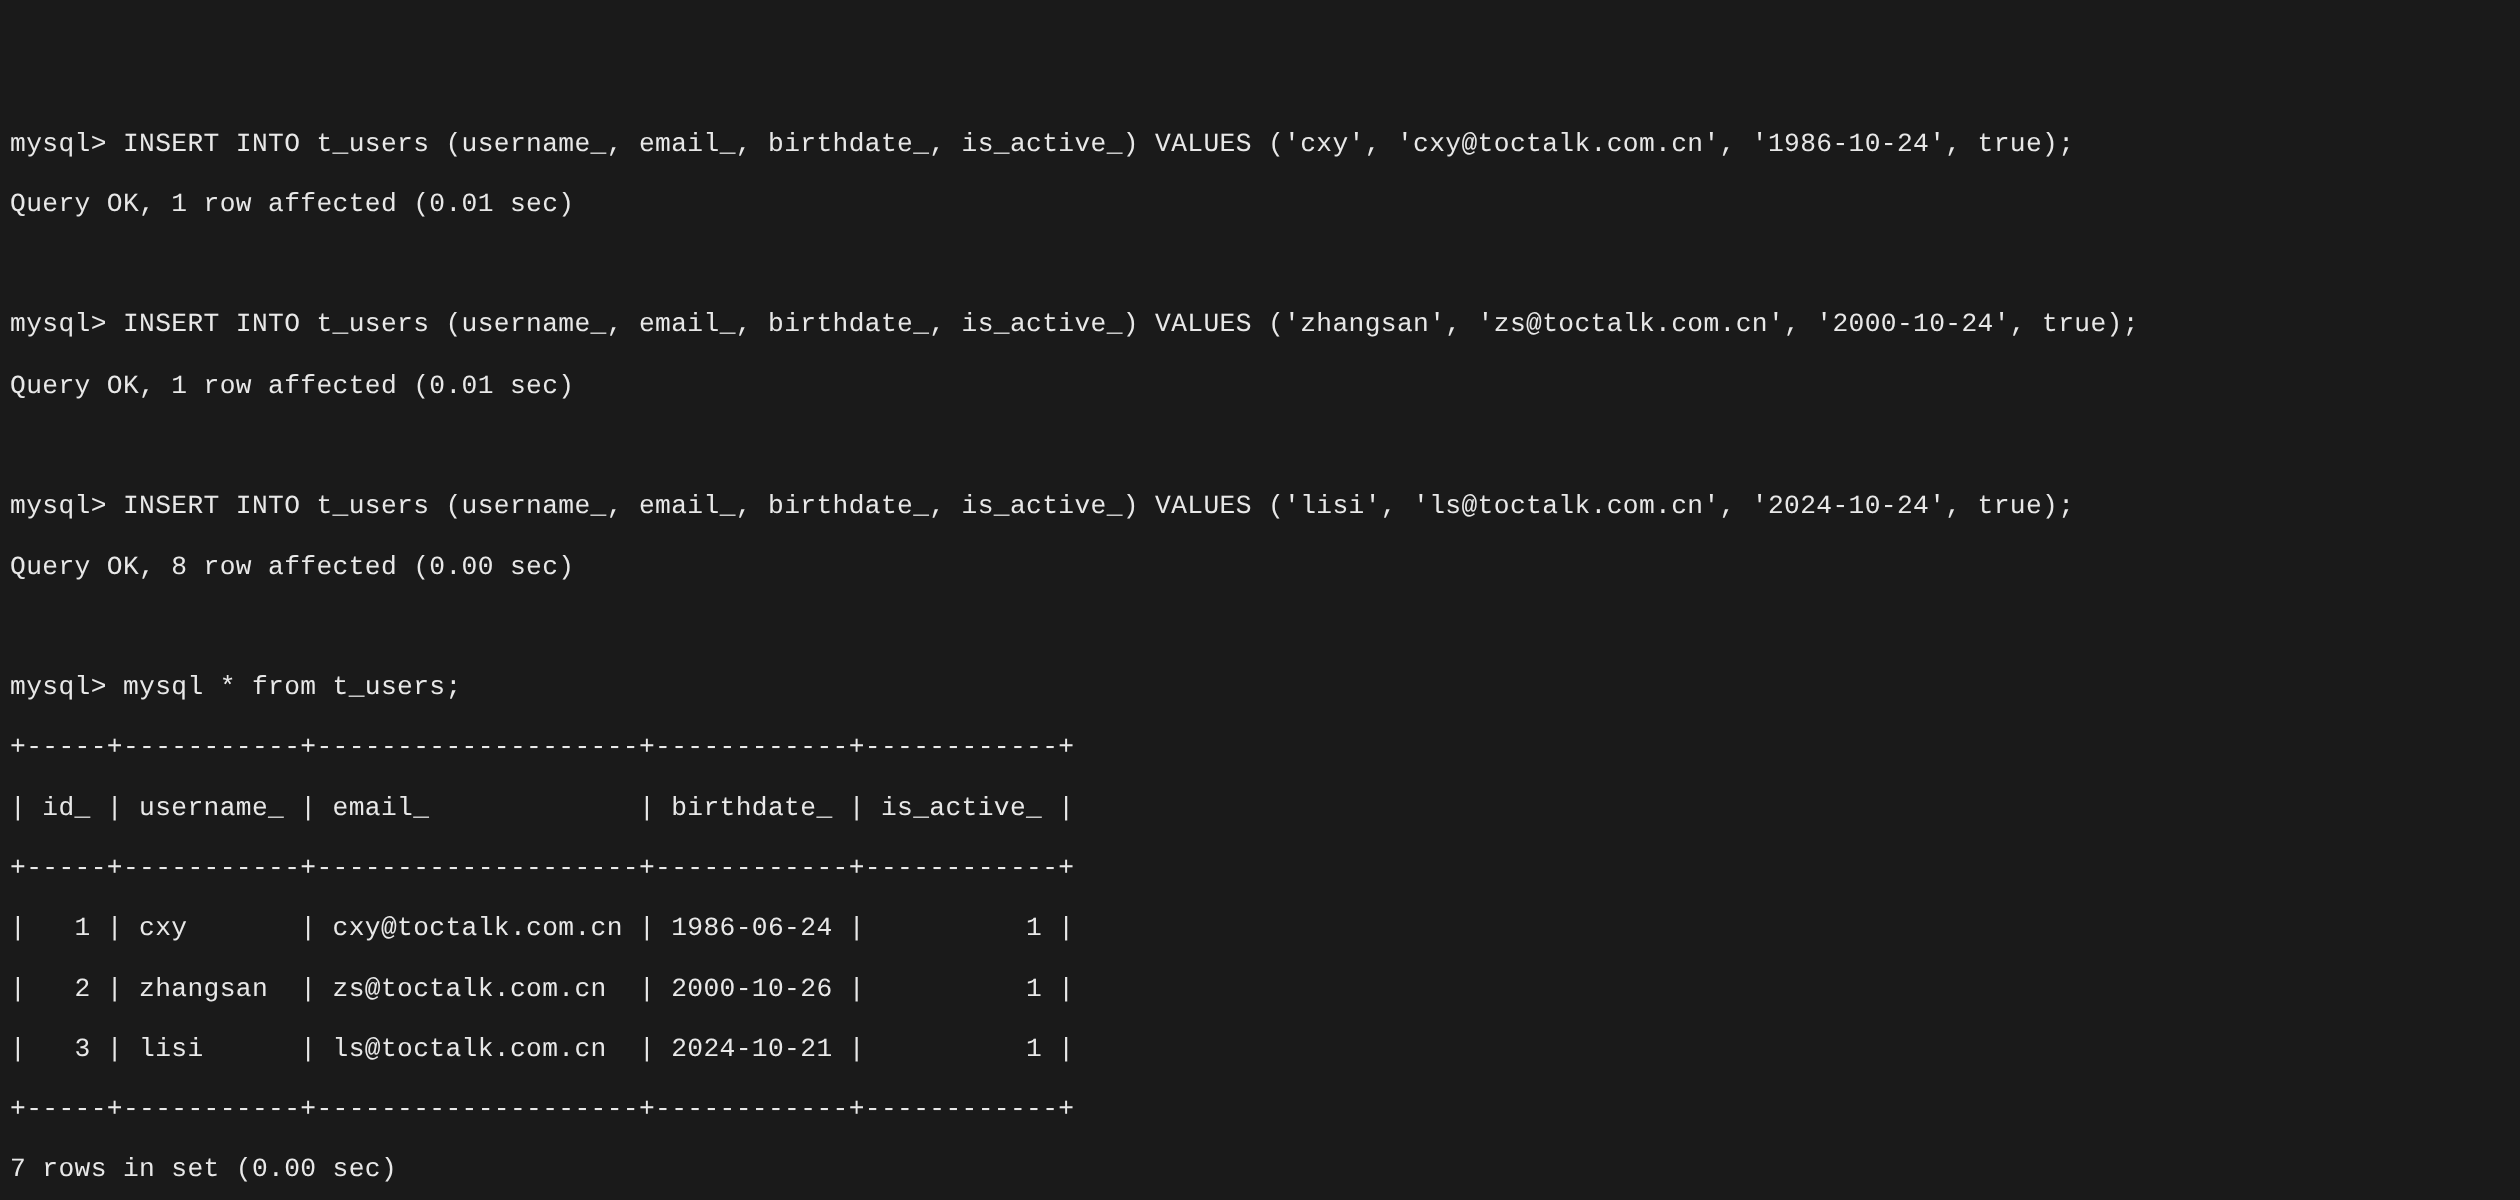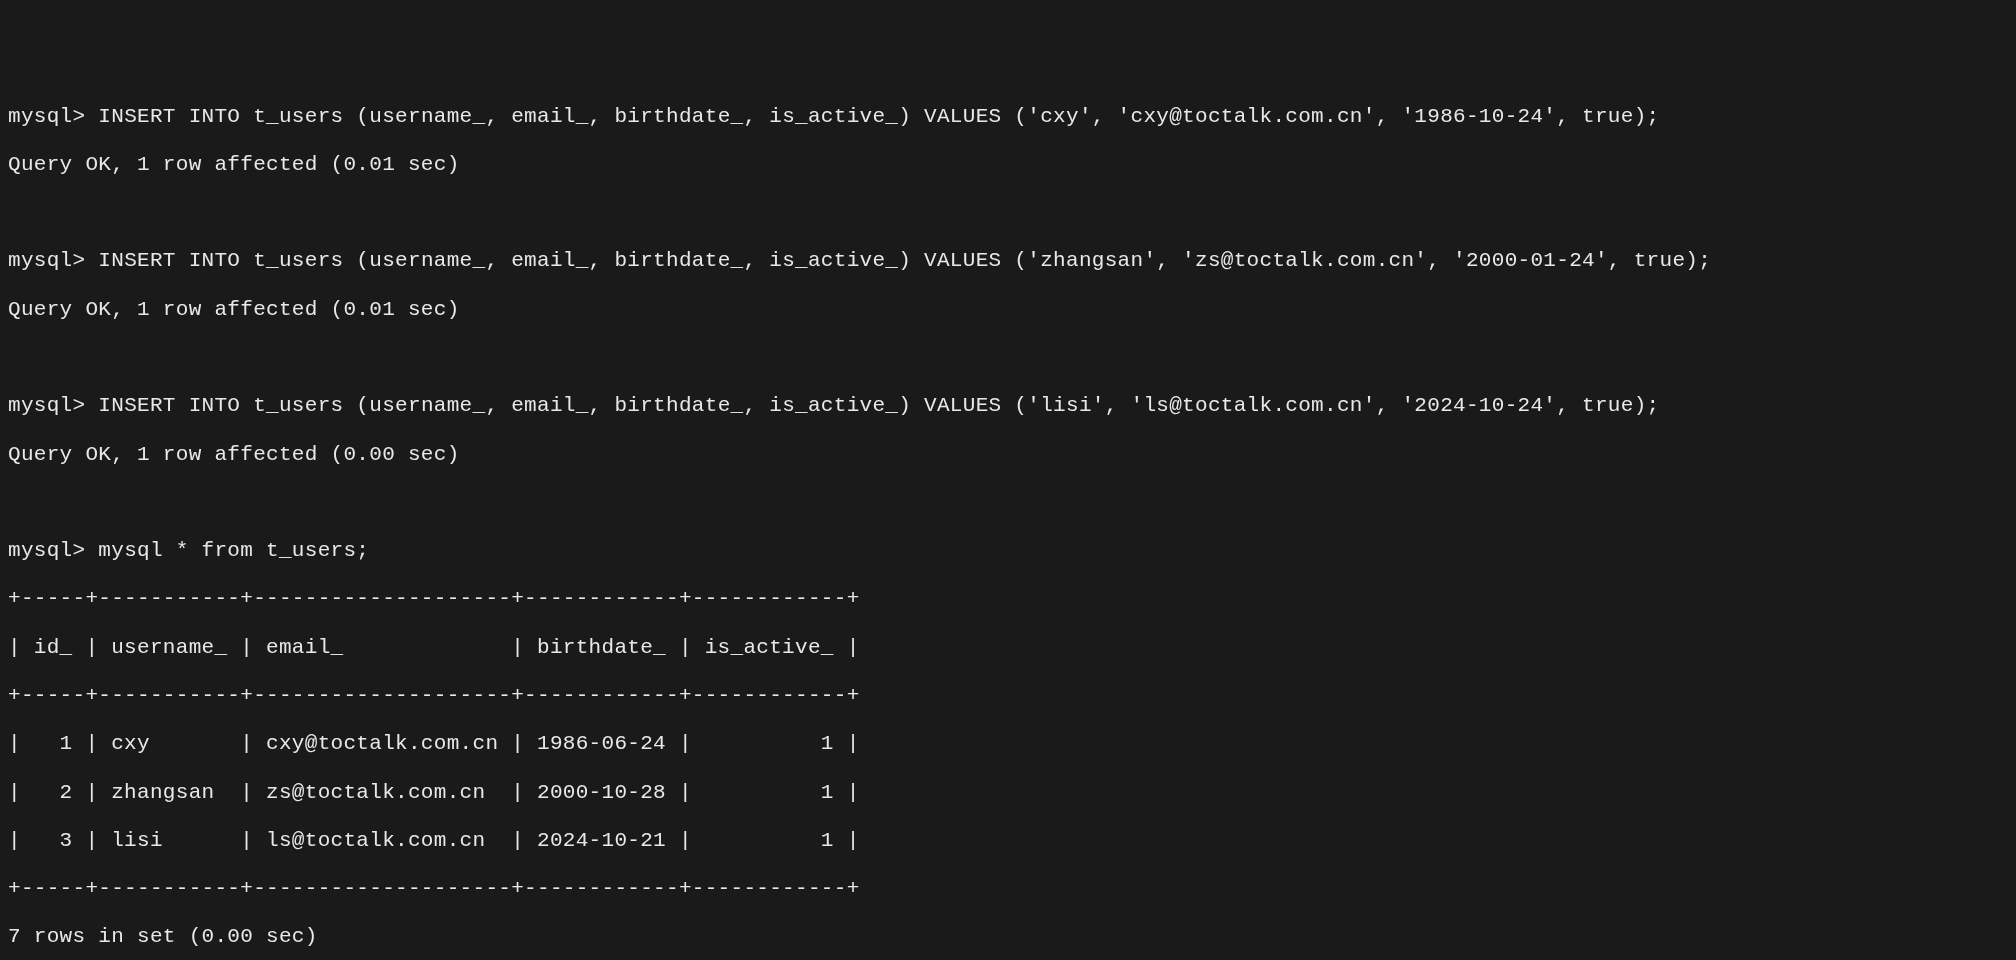--- a/index.html
+++ b/index.html
@@ -24,32 +24,32 @@
     }
   </style>
 </head>
 <body>
 
 
 
 <span class="terminal-line"><span>mysql&gt; </span><span>INSERT INTO t_users (username_, email_, birthdate_, is_active_) VALUES ('cxy', 'cxy@toctalk.com.cn', '1986-10-24', true);</span></span>
 <span class="terminal-line">Query OK, 1 row affected (0.01 sec)</span>
 <span class="terminal-line"> </span>
-<span class="terminal-line"><span>mysql&gt; </span><span>INSERT INTO t_users (username_, email_, birthdate_, is_active_) VALUES ('zhangsan', 'zs@toctalk.com.cn', '2000-01-24', true);</span></span>
+<span class="terminal-line"><span>mysql&gt; </span><span>INSERT INTO t_users (username_, email_, birthdate_, is_active_) VALUES ('zhangsan', 'zs@toctalk.com.cn', '2000-10-24', true);</span></span>
 <span class="terminal-line">Query OK, 1 row affected (0.01 sec)</span>
 <span class="terminal-line"> </span>
 <span class="terminal-line"><span>mysql&gt; </span><span>INSERT INTO t_users (username_, email_, birthdate_, is_active_) VALUES ('lisi', 'ls@toctalk.com.cn', '2024-10-24', true);</span></span>
-<span class="terminal-line">Query OK, 1 row affected (0.00 sec)</span>
+<span class="terminal-line">Query OK, 8 row affected (0.00 sec)</span>
 <span class="terminal-line"> </span>
 <span class="terminal-line"><span>mysql&gt; </span><span>mysql * from t_users;</span></span>
 <span class="terminal-line">+-----+-----------+--------------------+------------+------------+</span>
 <span class="terminal-line">| id_ | username_ | email_             | birthdate_ | is_active_ |</span>
 <span class="terminal-line">+-----+-----------+--------------------+------------+------------+</span>
 <span class="terminal-line">|   1 | cxy       | cxy@toctalk.com.cn | 1986-06-24 |          1 |</span>
-<span class="terminal-line">|   2 | zhangsan  | zs@toctalk.com.cn  | 2000-10-28 |          1 |</span>
+<span class="terminal-line">|   2 | zhangsan  | zs@toctalk.com.cn  | 2000-10-26 |          1 |</span>
 <span class="terminal-line">|   3 | lisi      | ls@toctalk.com.cn  | 2024-10-21 |          1 |</span>
 <span class="terminal-line">+-----+-----------+--------------------+------------+------------+</span>
 <span class="terminal-line">7 rows in set (0.00 sec)</span>
 
 
 
 
 
 
 

